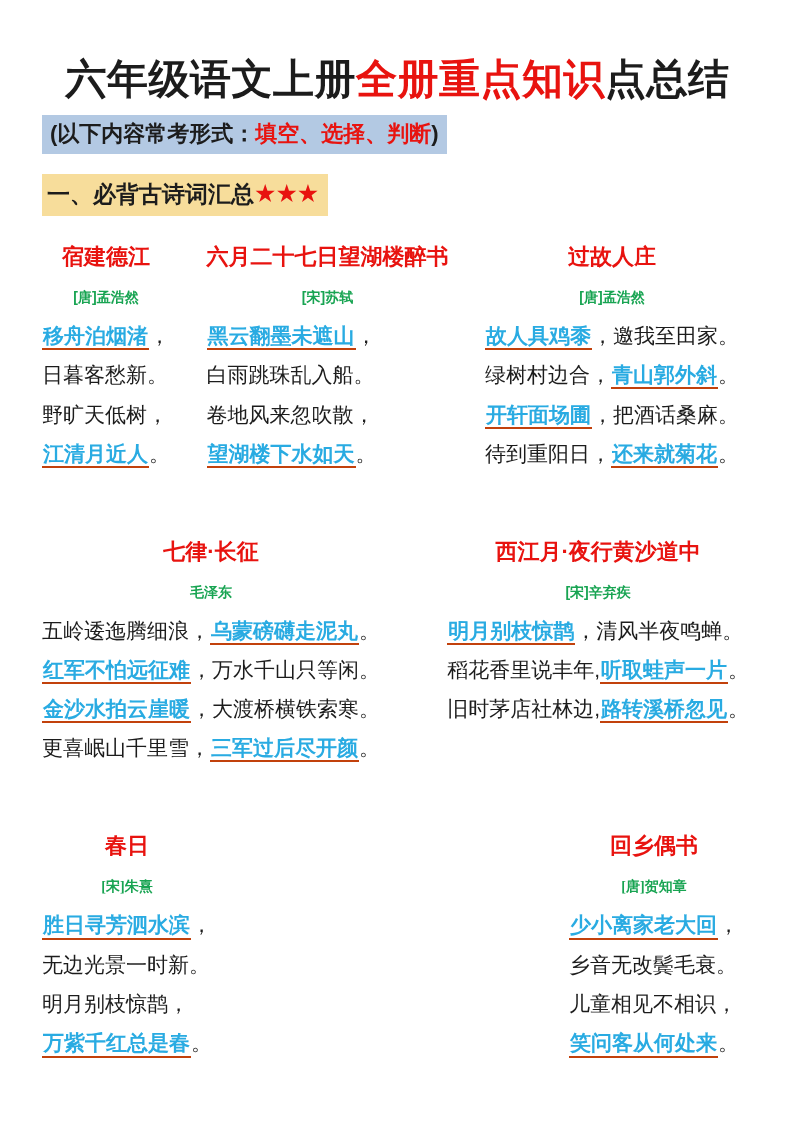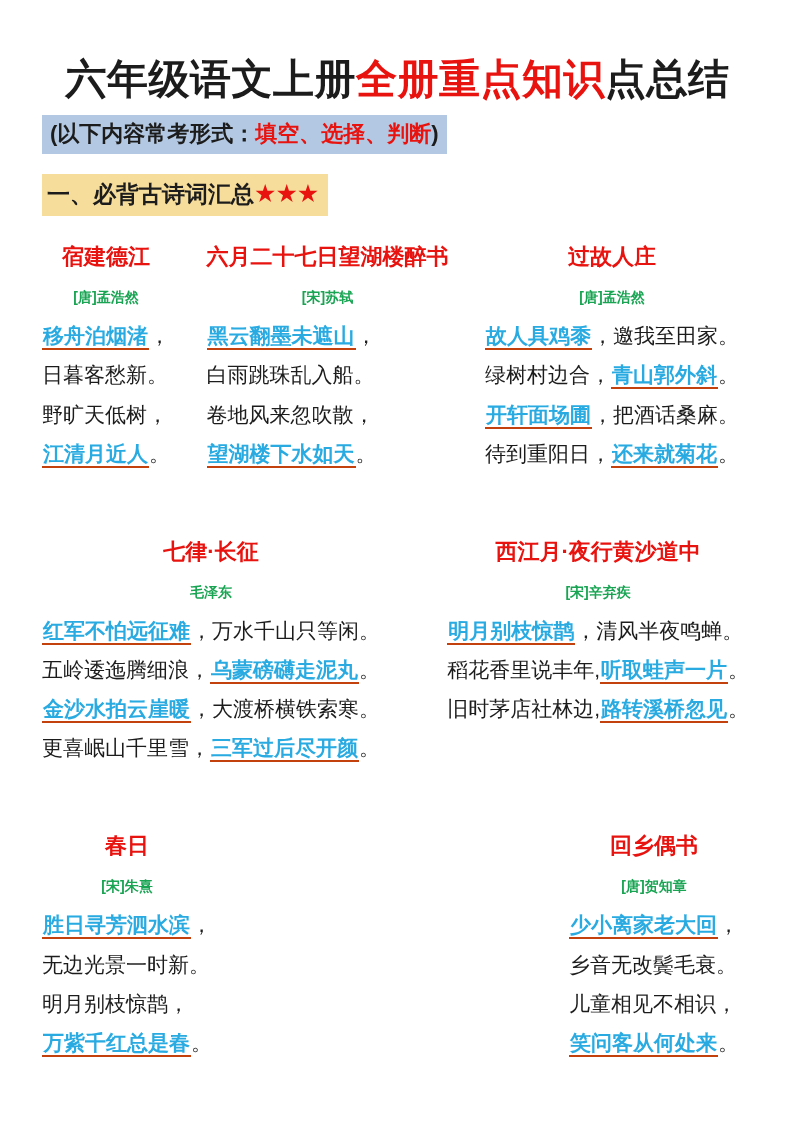--- a/index.html
+++ b/index.html
@@ -49,21 +49,21 @@
     background: var(--section-bg);
     font-size: 23px;
     font-weight: bold;
     padding: 5px 10px 6px 5px;
     white-space: nowrap;
   }
   .section-heading.first { margin-top: 20px; }
   .stars { color: var(--red); letter-spacing: -1px; font-size: 25px; }
   #poem-grid { margin-top: 26px; }
   .poem-row { display: flex; justify-content: space-between; margin-bottom: 56px; }
-  .poem-row:last-child { margin-bottom: 46px; }
+  .poem-row:last-child { margin-bottom: 46px; font-family: Liberation Serif, serif; }
   .poem { flex: 0 0 auto; }
   .poem-title {
     color: var(--red);
     font-weight: bold;
     font-size: 22px;
     text-align: center;
     margin-bottom: 17px;
     white-space: nowrap;
   }
   .poem-author {
@@ -127,22 +127,22 @@
           <div class="poem-line"><span class="key">故人具鸡黍</span><span class="plain">，邀我至田家。</span></div>
           <div class="poem-line"><span class="plain">绿树村边合，</span><span class="key">青山郭外斜</span><span class="plain">。</span></div>
           <div class="poem-line"><span class="key">开轩面场圃</span><span class="plain">，把酒话桑麻。</span></div>
           <div class="poem-line"><span class="plain">待到重阳日，</span><span class="key">还来就菊花</span><span class="plain">。</span></div>
         </div>
       </div>
       <div class="poem-row two-col">
         <div class="poem">
           <div class="poem-title">七律·长征</div>
           <div class="poem-author">毛泽东</div>
+          <div class="poem-line"><span class="plain">五岭逶迤腾细浪，</span><span class="key">乌蒙磅礴走泥丸</span><span class="plain">。</span></div>
           <div class="poem-line"><span class="key">红军不怕远征难</span><span class="plain">，万水千山只等闲。</span></div>
-          <div class="poem-line"><span class="plain">五岭逶迤腾细浪，</span><span class="key">乌蒙磅礴走泥丸</span><span class="plain">。</span></div>
           <div class="poem-line"><span class="key">金沙水拍云崖暖</span><span class="plain">，大渡桥横铁索寒。</span></div>
           <div class="poem-line"><span class="plain">更喜岷山千里雪，</span><span class="key">三军过后尽开颜</span><span class="plain">。</span></div>
         </div>
         <div class="poem">
           <div class="poem-title">西江月·夜行黄沙道中</div>
           <div class="poem-author">[宋]辛弃疾</div>
           <div class="poem-line"><span class="key">明月别枝惊鹊</span><span class="plain">，清风半夜鸣蝉。</span></div>
           <div class="poem-line"><span class="plain">稻花香里说丰年,</span><span class="key">听取蛙声一片</span><span class="plain">。</span></div>
           <div class="poem-line"><span class="plain">旧时茅店社林边,</span><span class="key">路转溪桥忽见</span><span class="plain">。</span></div>
         </div>

